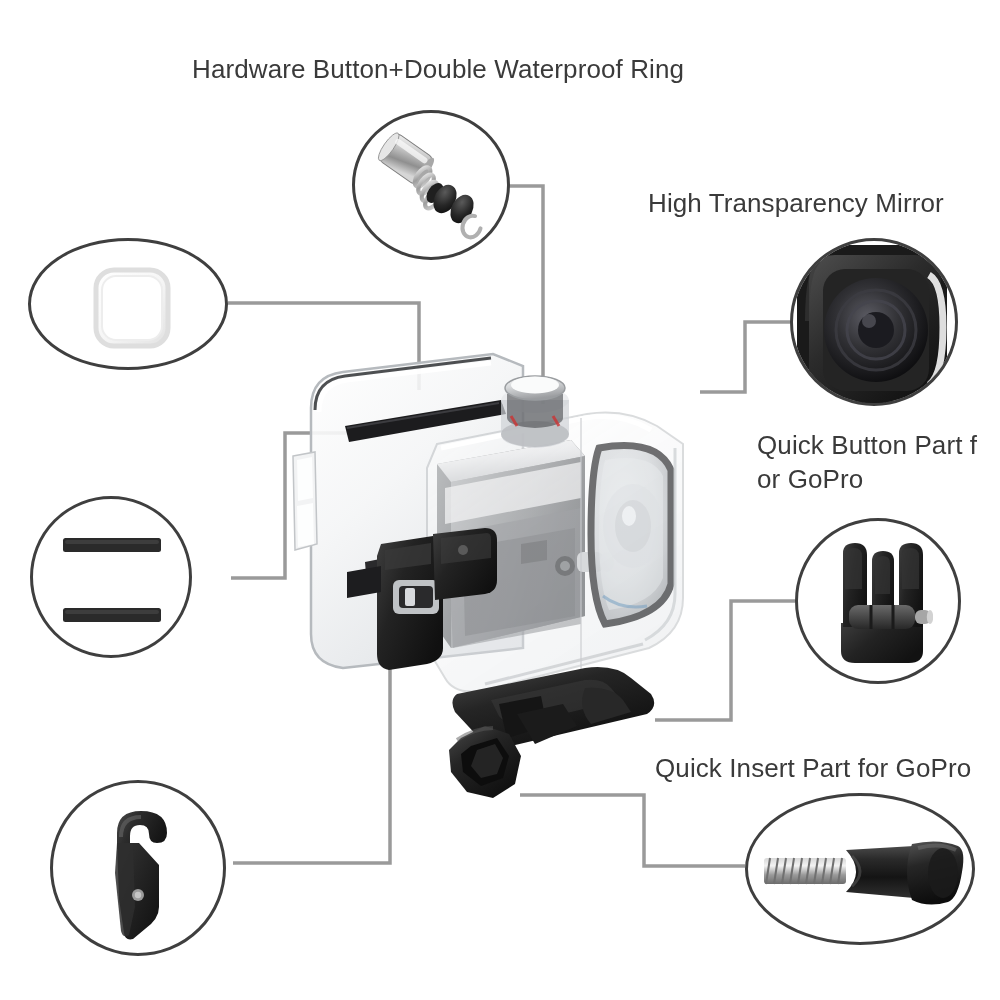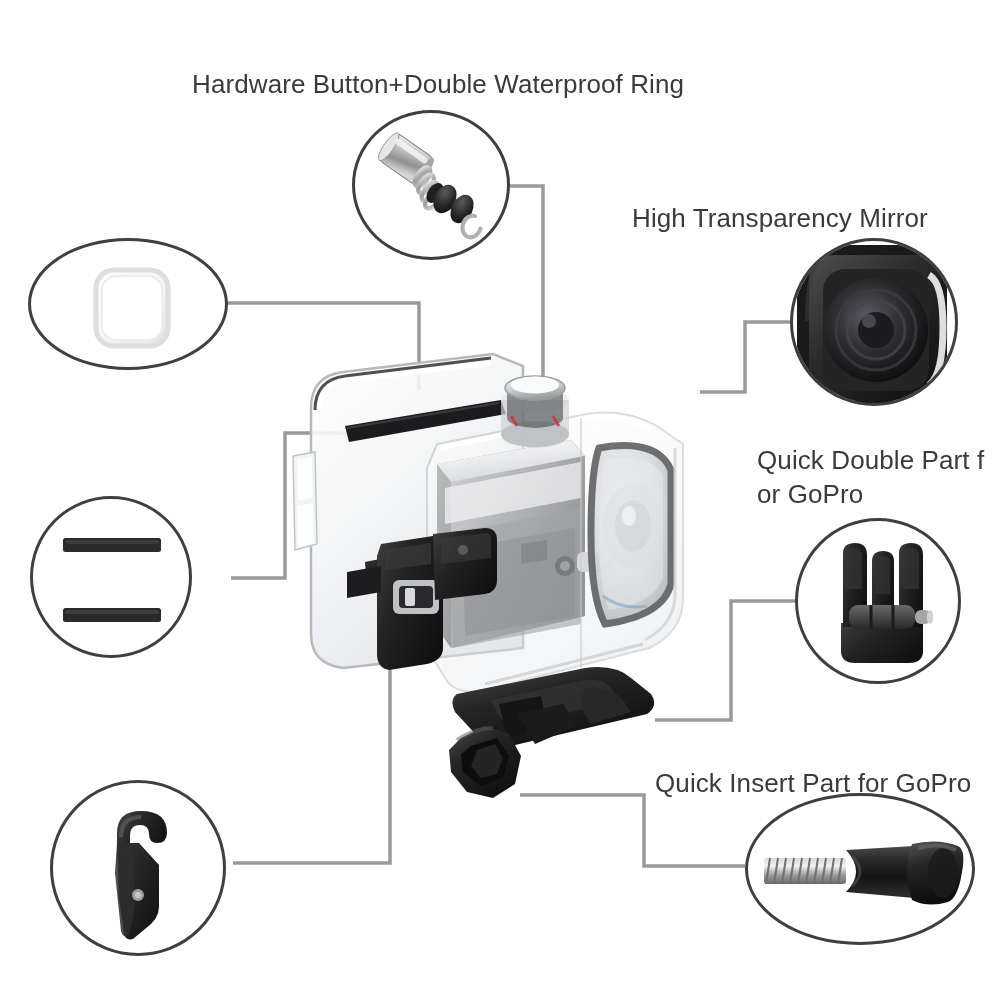--- a/index.html
+++ b/index.html
@@ -18,21 +18,20 @@
   }
   .label {
     position: absolute;
     color: #3a3a3a;
     font-size: 26px;
     line-height: 34px;
     font-weight: 400;
     letter-spacing: 0.1px;
     white-space: pre;
     font-family: "Liberation Sans", sans-serif;
-    margin-top: 15px;
   }
   .label.two-line { white-space: pre-line; }
 
   .callout {
     position: absolute;
     box-sizing: border-box;
     border: 3px solid #3f3f3f;
     background: transparent;
   }
   .callout.ellipse { border-radius: 50%; }
@@ -66,23 +65,23 @@
 
       <path d="M233,863 L390,863 L390,585"></path>
 
       <path d="M745,866 L644,866 L644,795 L520,795"></path>
     </g>
   </svg>
 
   <div class="label" style="left:192px; top:52px;">Hardware Button+Double Waterproof Ring</div>
 
 
-  <div class="label" style="left:632px; top:186px;">High Transparency Mirror</div>
-
-  <div class="label two-line" style="left:757px; top:428px;">Quick Double Part f
+  <div class="label" style="left:648px; top:186px;">High Transparency Mirror</div>
+
+  <div class="label two-line" style="left:757px; top:428px;">Quick Button Part f
 or GoPro</div>
 
 
   <div class="label" style="left:655px; top:751px;text-align:right;">Quick Insert Part for GoPro</div>
 
   <div class="callout" style="left:352px; top:110px; width:158px; height:150px; border-radius:50%;">
     <svg class="art" style="left:18px; top:18px;" width="122" height="114" viewBox="0 0 122 114">
       <defs>
         <linearGradient id="metalHead" x1="0" y1="0" x2="0.35" y2="1">
           <stop offset="0%" stop-color="#f2f2f2"></stop>

